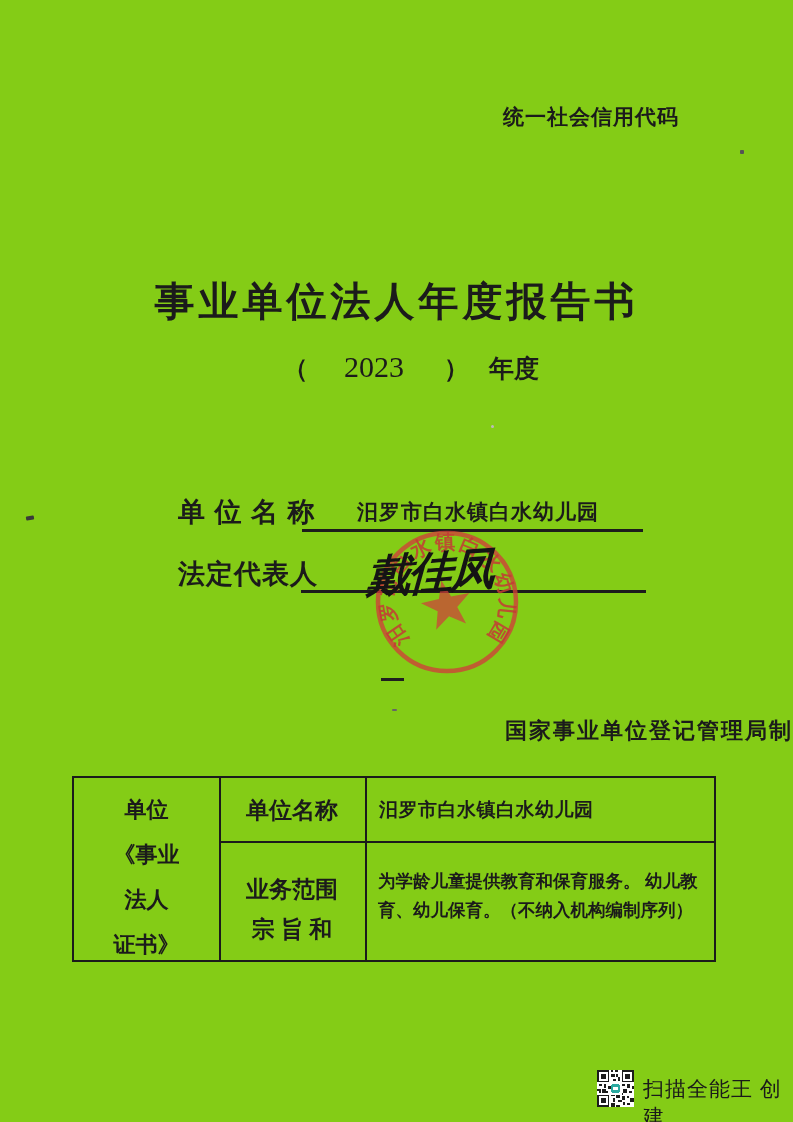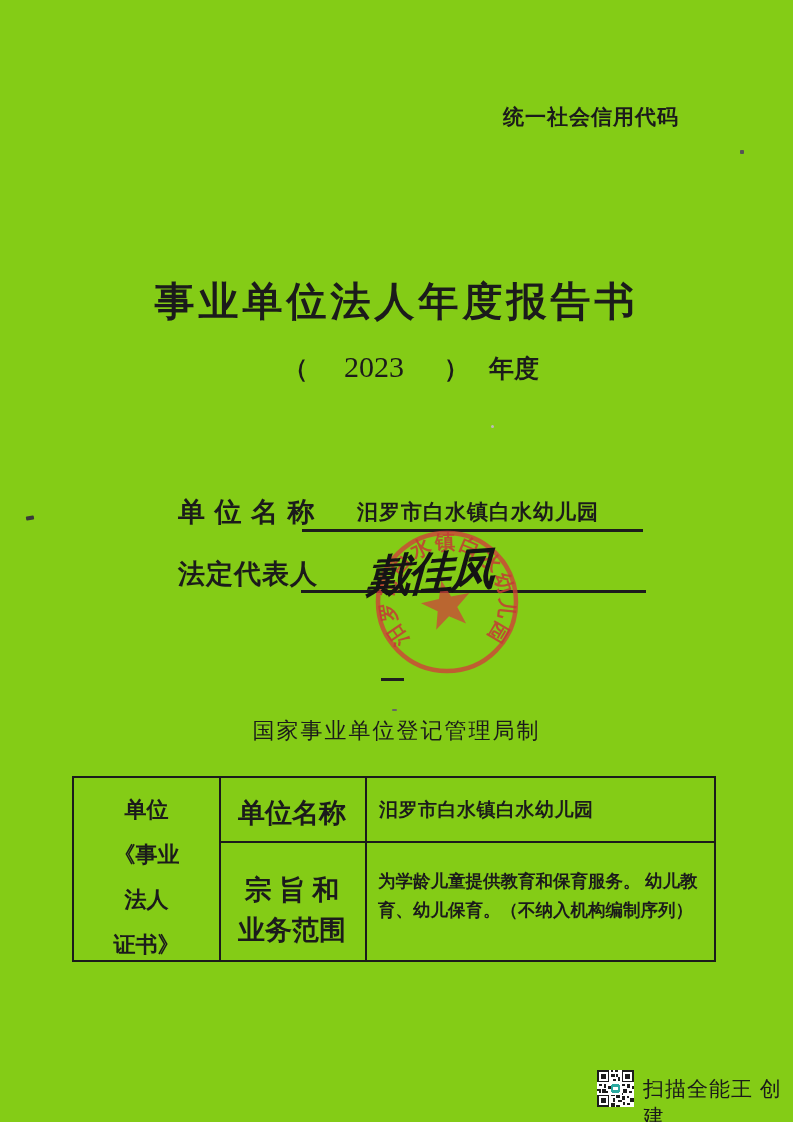--- a/index.html
+++ b/index.html
@@ -64,42 +64,42 @@
   .signature{
     left:366px;top:542px;width:160px;
     font-size:45px;font-weight:600;font-style:italic;
     color:#141414;letter-spacing:-3px;
     transform:rotate(-4deg) skewX(-6deg);
     white-space:nowrap;
   }
   .hand-dash{left:381px;top:678px;width:23px;height:3px;background:#1f1f1f;}
 
   .issuer{
-    left:0;right:0;top:716px;text-align:center;
-    font-family:"Liberation Serif", serif;
-    font-size:22px;font-weight:400;letter-spacing:2px;
+    left:0;right:0;top:716px;text-align:right;
+    font-family:"Liberation Serif", serif;
+    font-size:22px;font-weight:700;letter-spacing:2px;
   }
 
   
   .cert-table{
     left:72px;top:776px;width:640px;height:182px;
     border:2.5px solid #1b1b1b;
   }
   .v-div1{left:145px;top:0;width:2px;height:100%;background:#1b1b1b;}
   .v-div2{left:291px;top:0;width:2px;height:100%;background:#1b1b1b;}
   .h-div{left:145px;top:63px;width:495px;height:2px;background:#1b1b1b;}
   .cert-title{
     left:0;top:9px;width:145px;
     text-align:center;
     font-family:"Liberation Serif", serif;
     font-size:22px;font-weight:bold;line-height:45px;
   }
   .cell-label{
     font-family:"Liberation Serif", serif;
-    font-size:27px;font-weight:bold;
+    font-size:23px;font-weight:bold;
     width:146px;text-align:center;white-space:nowrap;
   }
   .row1-label{left:145px;top:17px;}
   .row2-label{left:145px;top:92px;line-height:40px;}
   .cell-value{
     font-family:"Liberation Serif", serif;
     font-weight:600;
   }
   .row1-value{left:305px;top:19px;font-size:19px;letter-spacing:.5px;white-space:nowrap;}
   .row2-value{left:304px;top:89px;width:328px;font-size:17.5px;line-height:28.5px;}
@@ -167,22 +167,22 @@
       <div>单位</div>
       <div>《事业</div>
       <div>法人</div>
       <div>证书》</div>
     </div>
 
     <div class="abs cell-label row1-label">单位名称</div>
     <div class="abs cell-value row1-value">汨罗市白水镇白水幼儿园</div>
 
     <div class="abs cell-label row2-label">
+      <div>业务范围</div>
       <div>宗 旨 和</div>
-      <div>业务范围</div>
     </div>
     <div class="abs cell-value row2-value">为学龄儿童提供教育和保育服务。 幼儿教育、幼儿保育。（不纳入机构编制序列）</div>
   </div>
 
   <svg class="abs qr" width="37" height="37" viewBox="0 0 21 21" shape-rendering="crispEdges">
     <rect x="0" y="0" width="21" height="21" fill="#fff"></rect>
     <g fill="#1c1c1c">
       <rect x="0" y="0" width="7" height="7"></rect>
         <rect x="14" y="0" width="7" height="7"></rect>
       <rect x="0" y="14" width="7" height="7"></rect>

